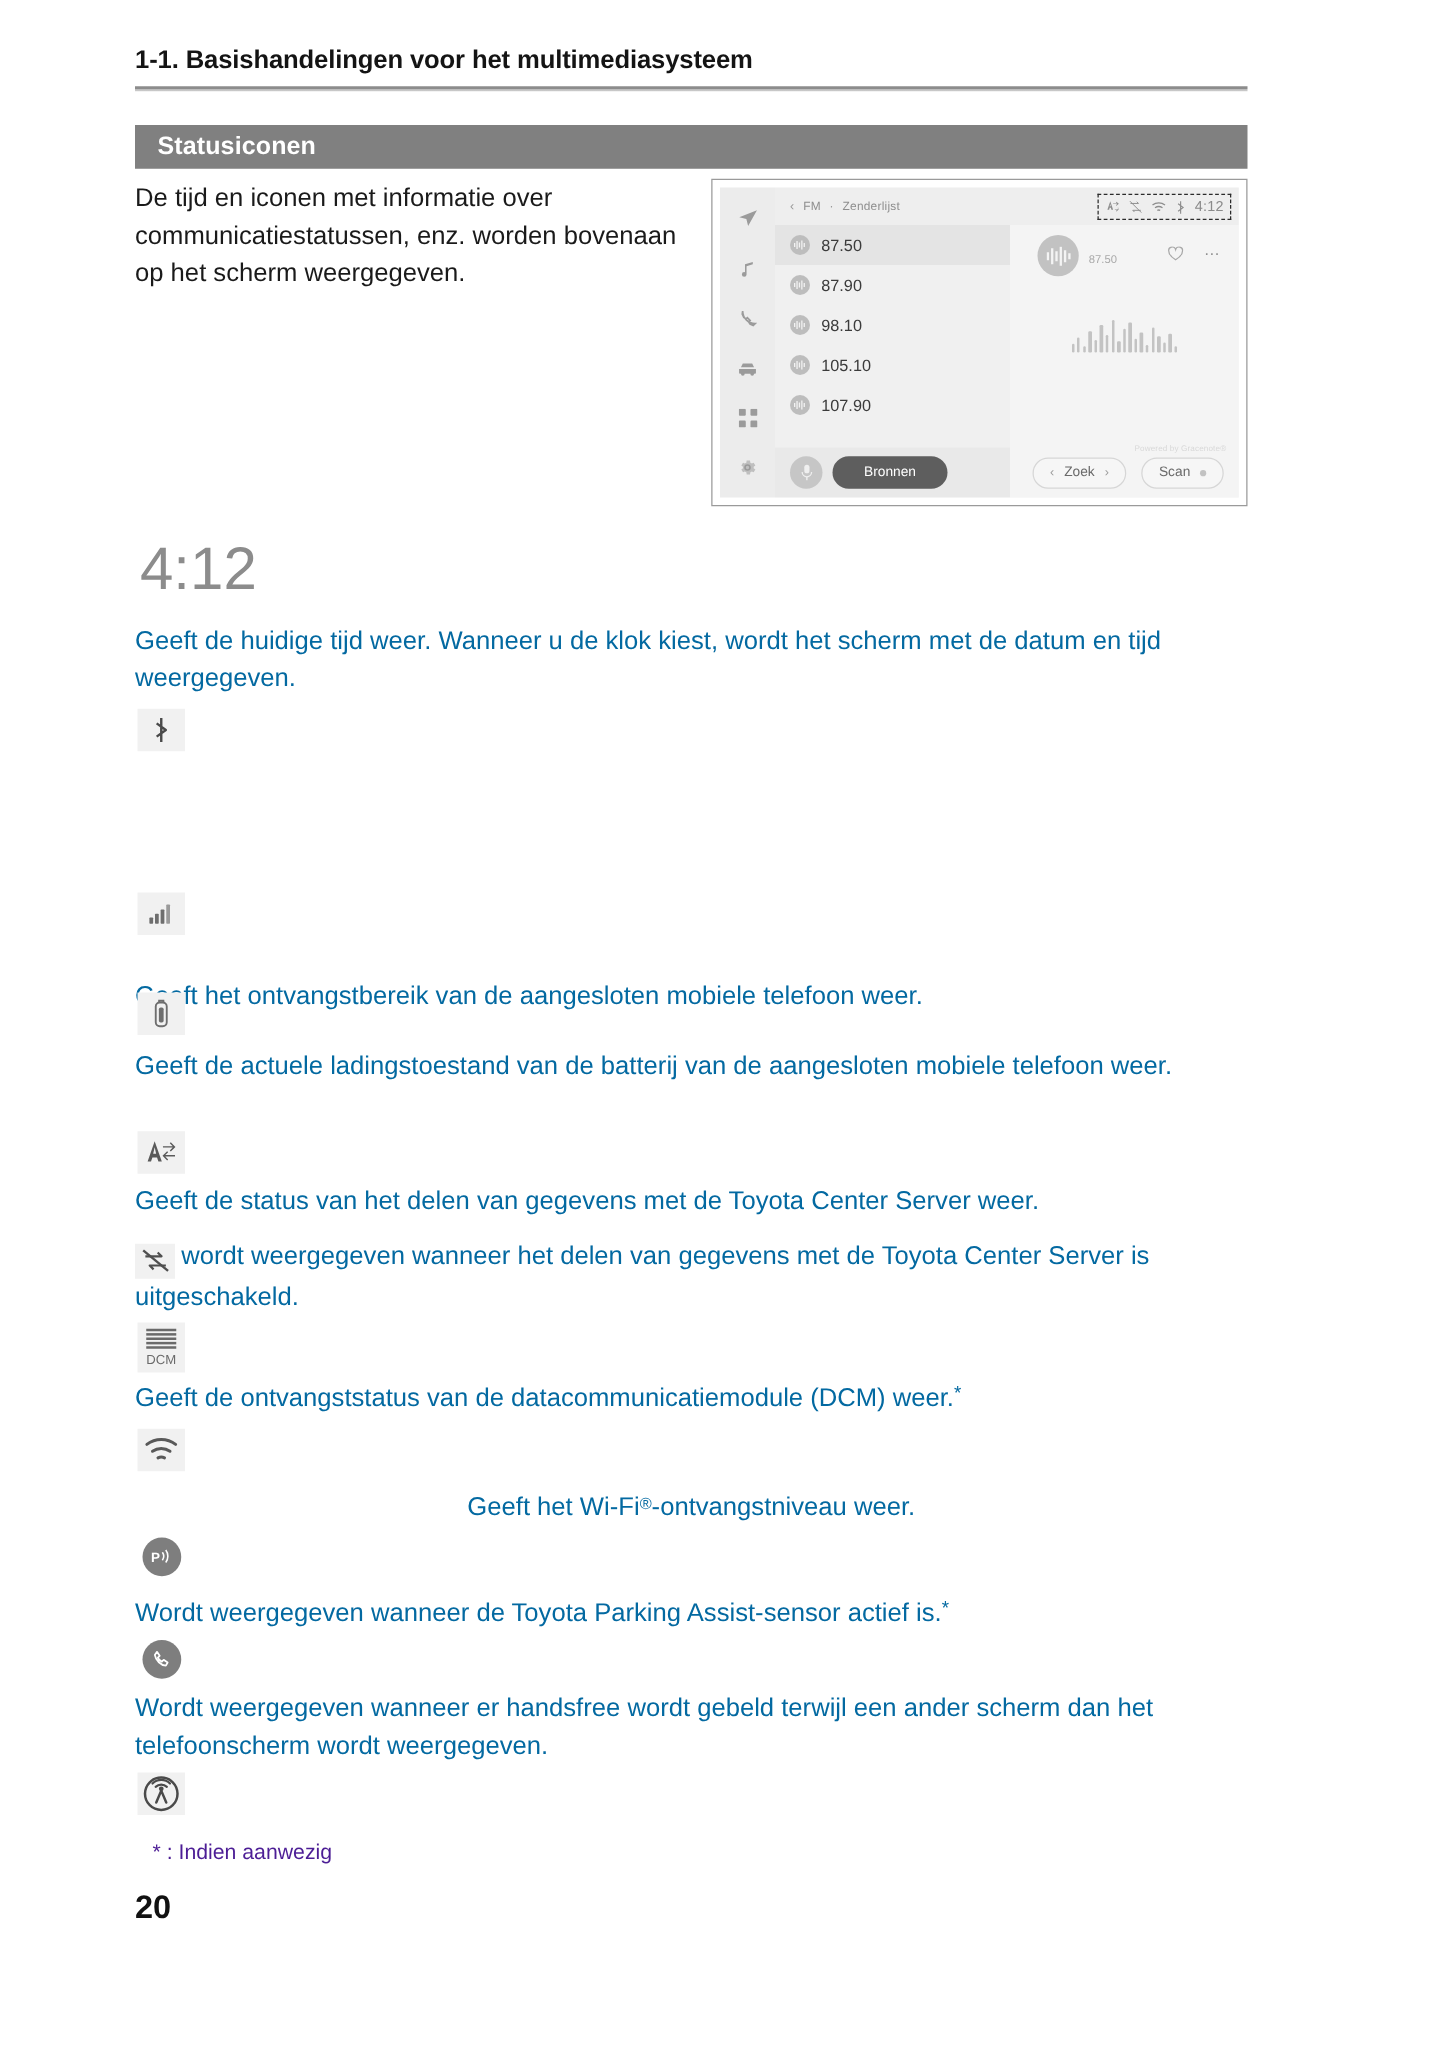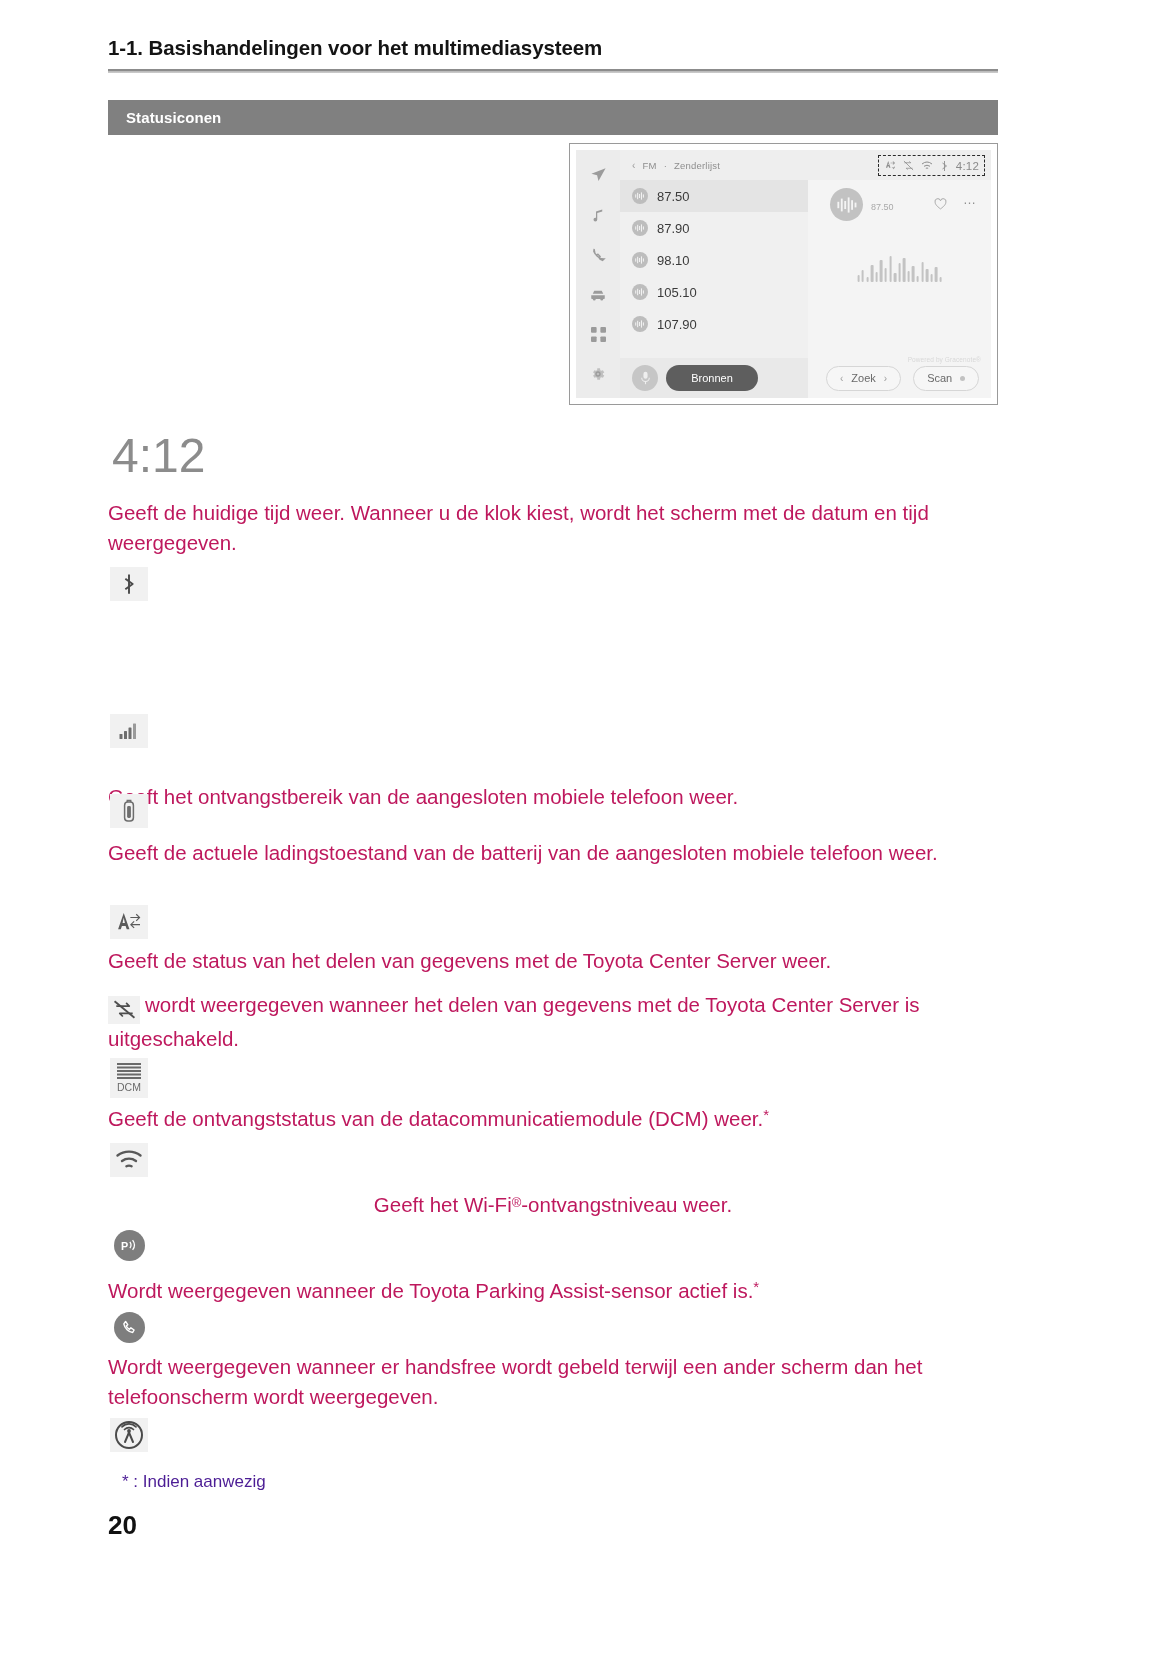--- a/index.html
+++ b/index.html
@@ -49,21 +49,21 @@
     left: 108px;
     top: 100px;
     width: 890px;
     height: 35px;
     background: #808080;
     display: flex;
     align-items: center;
   }
   .section-banner-label {
     color: #ffffff;
-    font-size: 15px;
+    font-size: 20px;
     font-weight: bold;
     padding-left: 18px;
     letter-spacing: 0.1px;
   }
 
   
   .intro-text {
     position: absolute;
     left: 108px;
     top: 144px;
@@ -311,21 +311,21 @@
     background: #f1f1f1;
     display: flex;
     align-items: center;
     justify-content: center;
     margin-left: 2px;
   }
   .entry-icon-box.plain { background: transparent; }
   .entry-text {
     font-size: 20.5px;
     line-height: 30px;
-    color: #be185d;
+    color: #0369a1;
   }
   .entry-text.inline-lead {
     display: block;
   }
   .inline-icon-box {
     display: inline-flex;
     width: 32px; height: 28px;
     background: #f1f1f1;
     align-items: center; justify-content: center;
     vertical-align: -7px;
@@ -366,20 +366,21 @@
 
   <div class="run-header">
     <div class="run-header-title">1-1. Basishandelingen voor het multimediasysteem</div>
     <div class="run-header-rule"></div>
   </div>
 
   <div class="section-banner">
     <div class="section-banner-label">Statusiconen</div>
   </div>
 
+  <div class="intro-text">De tijd en iconen met informatie over communicatiestatussen, enz. worden bovenaan op het scherm weergegeven.</div>
 
   <div class="device-shot">
     <div class="device-screen">
 
       <div class="dev-sidebar">
         <div class="dev-sb-icon">
           <svg width="17" height="17" viewBox="0 0 24 24" fill="currentColor">
               <path d="M22 3 2 11l8 2 2 8 10-18z"></path>
             </svg>
         </div>

